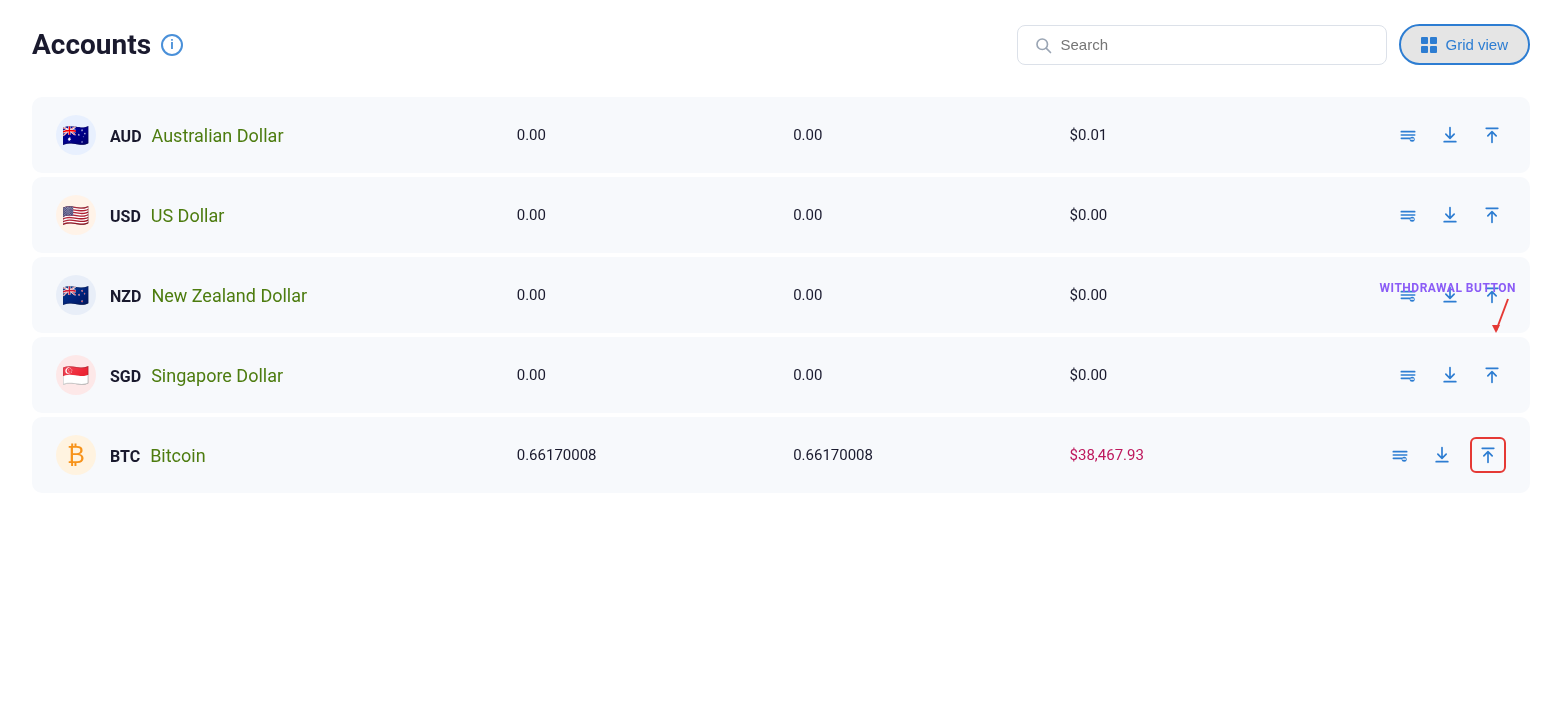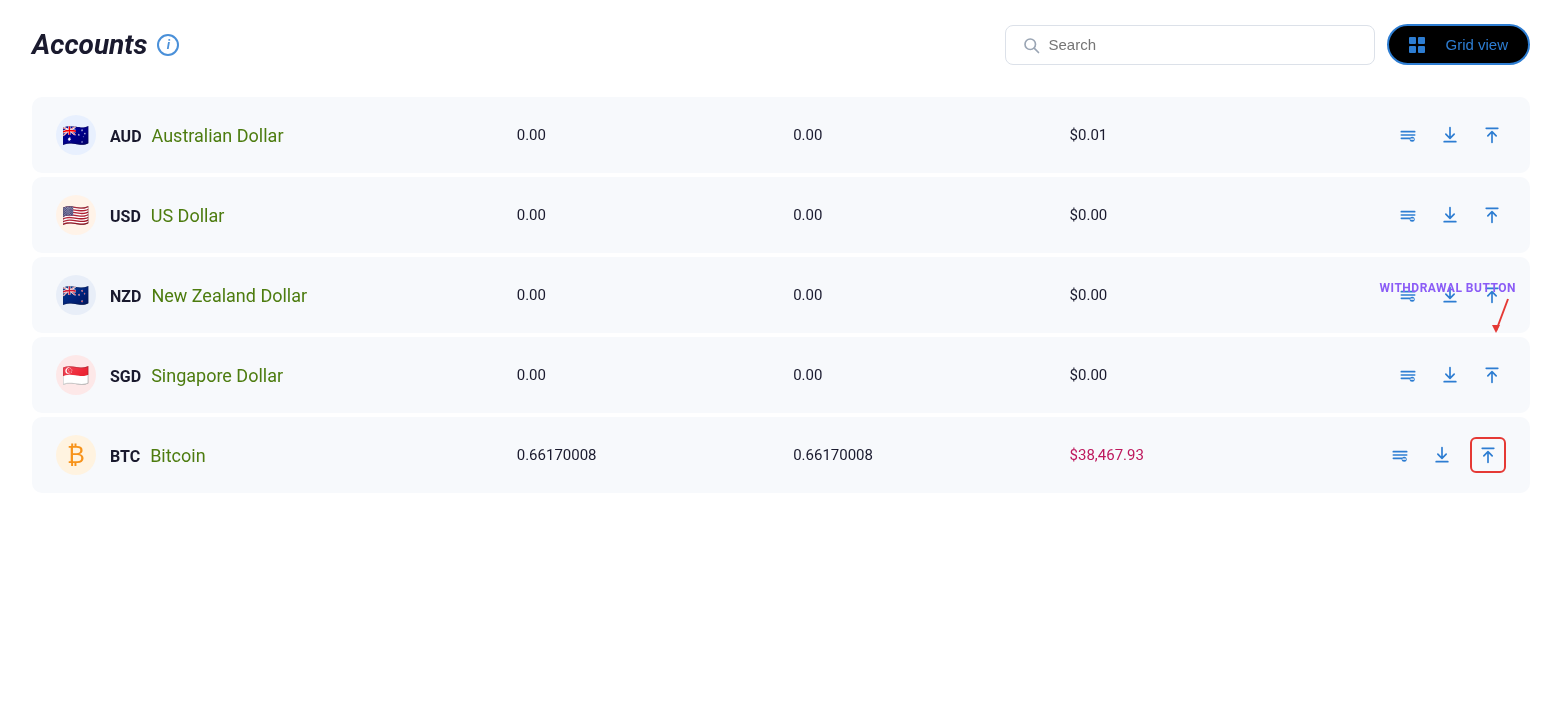--- a/index.html
+++ b/index.html
@@ -14,21 +14,20 @@
       display: flex;
       align-items: center;
       justify-content: space-between;
       margin-bottom: 32px;
     }
 
     .title-area {
       display: flex;
       align-items: center;
       gap: 10px;
-      font-style: italic;
     }
 
     .page-title {
       font-size: 28px;
       font-weight: 700;
       color: #1a1a2e;
     }
 
     .info-icon {
       width: 22px;
@@ -71,29 +70,29 @@
       outline: none;
       font-size: 15px;
       color: #9aa5b4;
       width: 100%;
       background: transparent;
     }
 
     .grid-view-btn {
       display: flex;
       align-items: center;
-      gap: 20px;
+      gap: 8px;
       border: 2px solid #2d7dd2;
       border-radius: 24px;
       padding: 10px 20px;
       color: #2d7dd2;
       font-size: 15px;
       font-weight: 500;
       cursor: pointer;
-      background: #000000;
+      background: #e5e5e5;
       white-space: nowrap;
     }
 
     .grid-icon {
       display: grid;
       grid-template-columns: 1fr 1fr;
       gap: 2px;
       width: 16px;
       height: 16px;
     }

